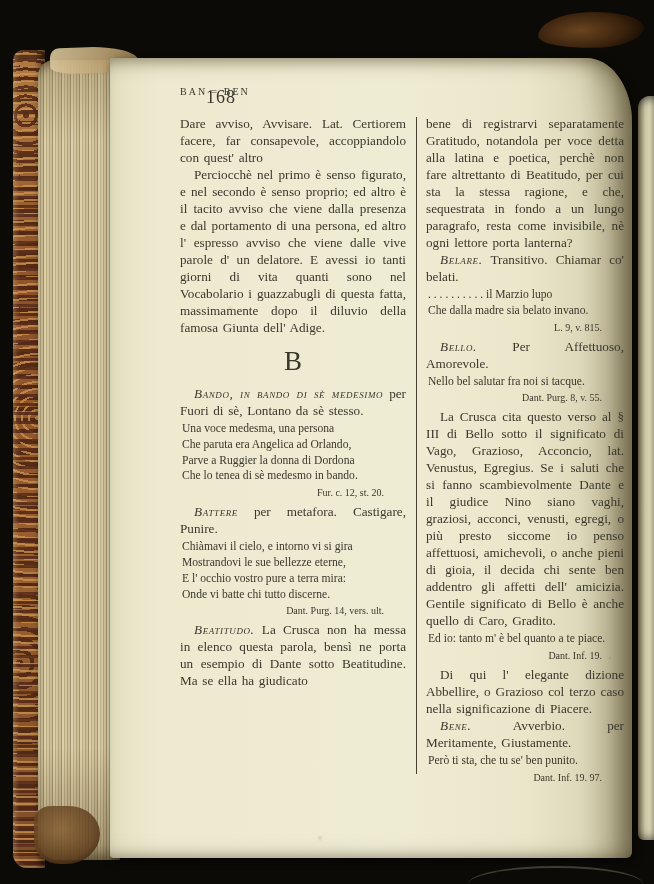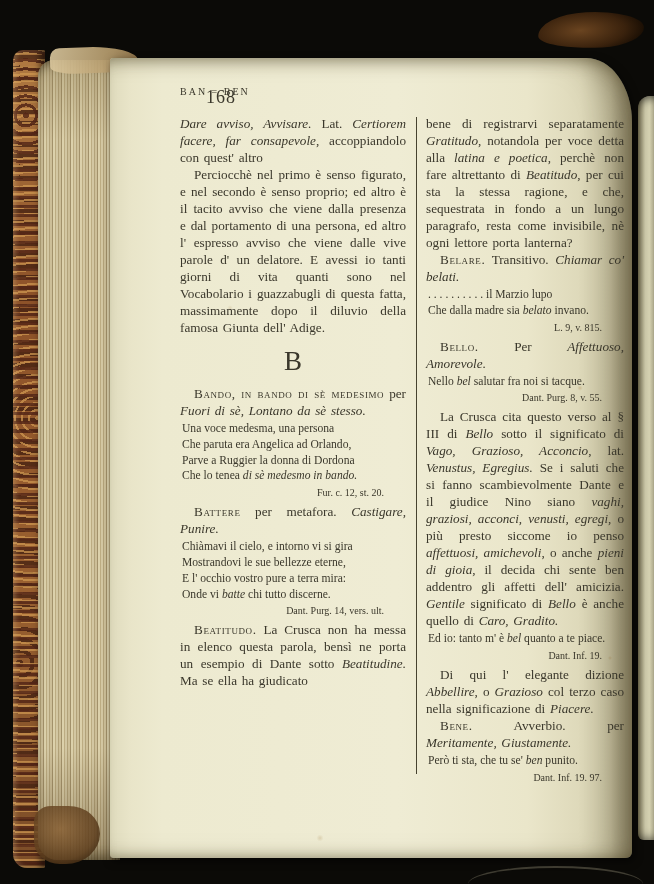--- a/index.html
+++ b/index.html
@@ -96,22 +96,22 @@
   .columns { display:flex; align-items:stretch; margin:11px 8px 0 70px; }
   .col-left  { width:226px; }
   .col-rule  { width:1px; background:#46422f; margin:2px 9px 14px 10px; }
   .col-right { flex:1; }
 
   p.para {
     margin:0; text-align:justify; font-size:13.2px; line-height:17px;
     word-spacing:1.4px; hyphens:auto; -webkit-hyphens:auto;
   }
   p.indent { text-indent:14px; }
-  .seg-i  { font-style:italic; }
-  .seg-sc { font-variant:small-caps; letter-spacing:.6px; }
+  .seg-i  { }
+  .seg-sc { font-variant:small-caps; letter-spacing:.6px;font-style:italic; }
 
   .verse { margin:2px 0 0 2px; }
   .verse-line { font-size:11.6px; line-height:15.8px; white-space:nowrap; }
   .cite { font-size:10px; line-height:16px; text-align:right; padding-right:22px; margin:1px 0 2px; }
   .section-letter { text-align:center; font-size:27px; line-height:1.15; margin:10px 0 8px; }
 </style>
 </head>
 <body>
 
 <div class="scene">

